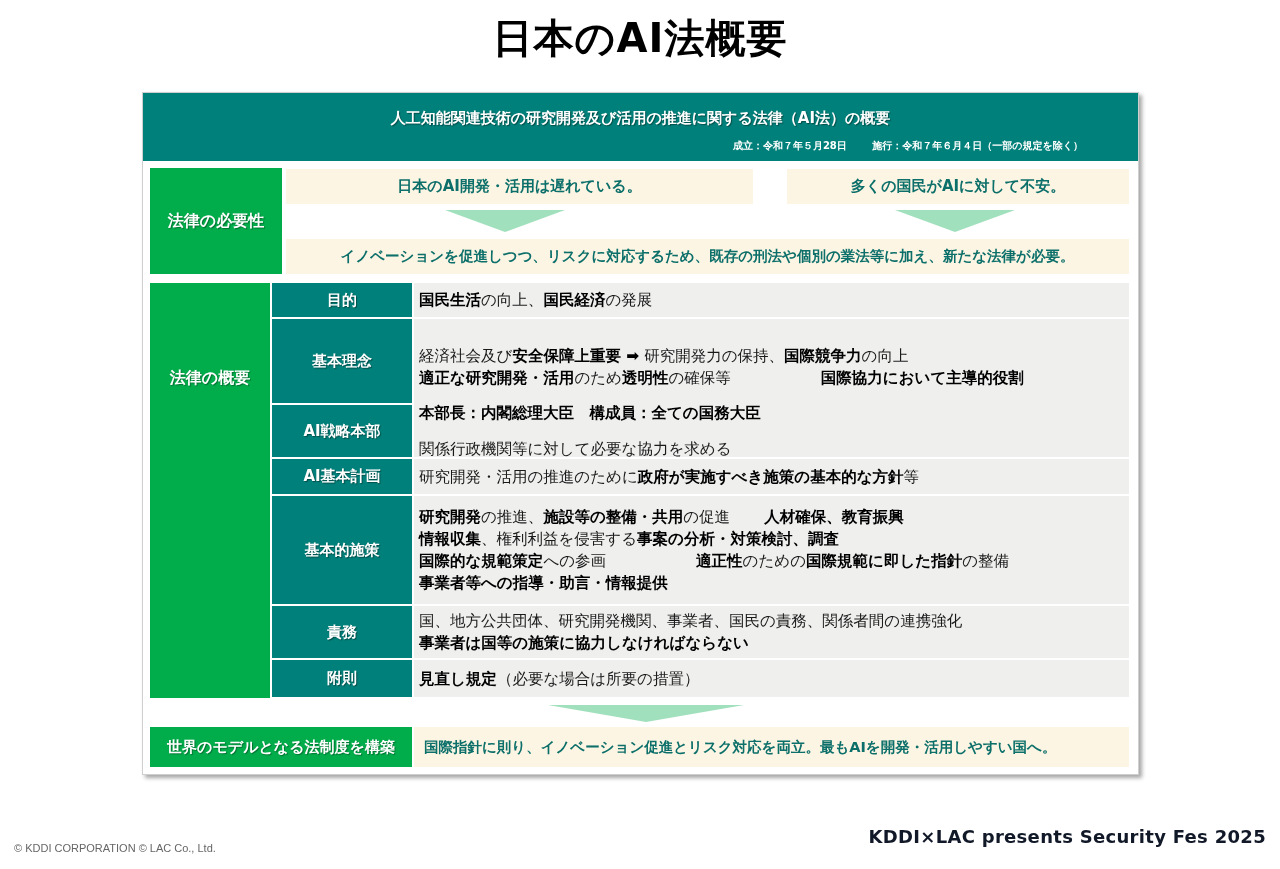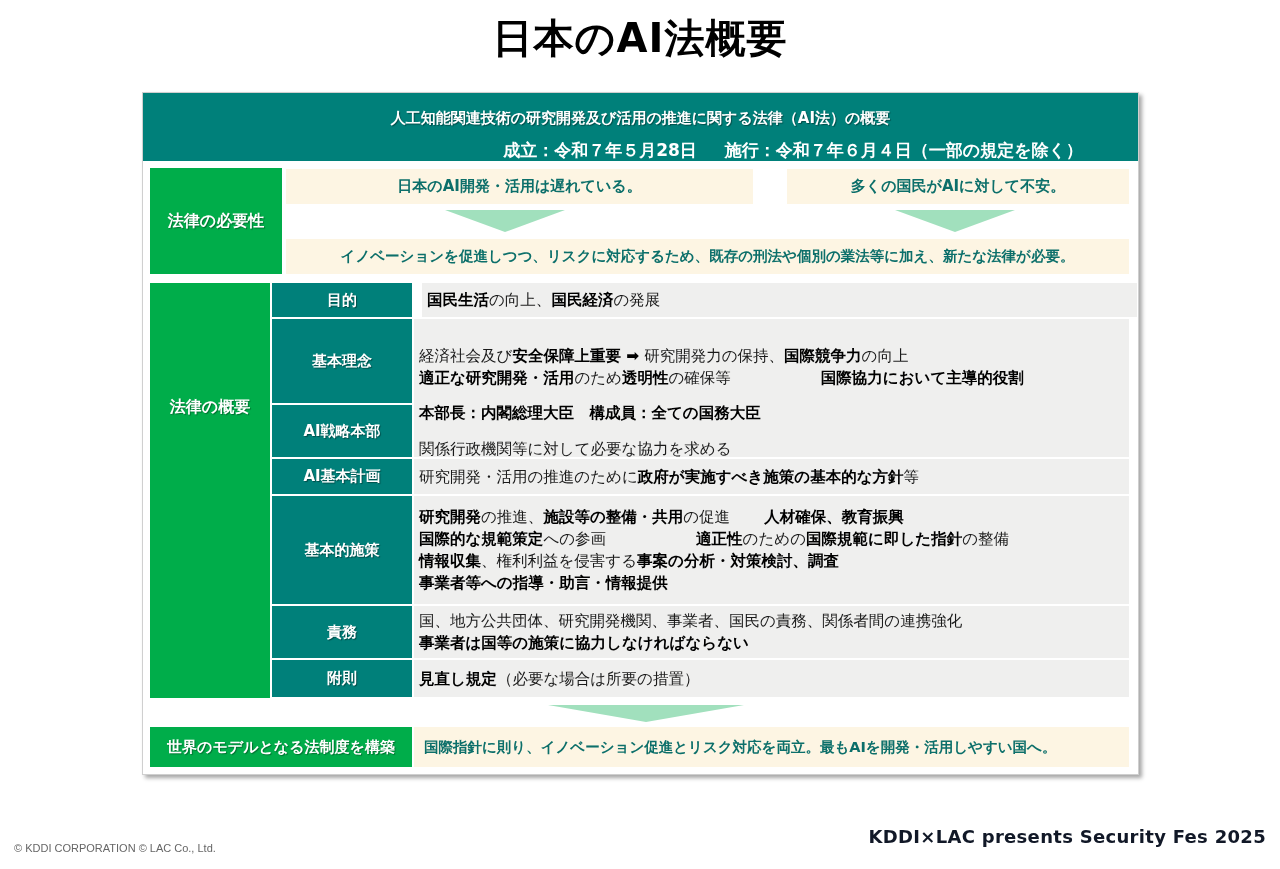--- a/index.html
+++ b/index.html
@@ -19,21 +19,21 @@
 
   .header-band {
     position: absolute; left: 0; top: 0; width: 100%; height: 68px; background: #00807a;
   }
   .header-title {
     position: absolute; left: 0; top: 10px; width: 100%; text-align: center;
     color: #fff; font-weight: bold; font-size: 15px; line-height: 30px;
     text-shadow: 1px 1px 1px rgba(0,0,0,0.4);
   }
   .header-dates {
-    position: absolute; right: 55px; top: 46px; color: #fff; font-weight: bold; font-size: 17px;
+    position: absolute; right: 55px; top: 46px; color: #fff; font-weight: bold; font-size: 10px;
   }
   .header-dates span { margin-left: 22px; }
 
   .green-label {
     position: absolute; background: #00ad4a; color: #fff; font-weight: bold;
     display: flex; align-items: center; justify-content: center; text-align: center;
     text-shadow: 1px 1px 1px rgba(0,0,0,0.35);
   }
   .cream {
     position: absolute; background: #fdf5e3; color: #0c6f6a; font-weight: bold;
@@ -83,46 +83,46 @@
     </div>
   </div>
 
   <div class="green-label" style="left:7px; top:75px; width:132px; height:106px; font-size:16px;">法律の必要性</div>
   <div class="cream" style="left:143px; top:76px; width:467px; height:35px; font-size:15px;">日本のAI開発・活用は遅れている。</div>
   <div class="cream" style="left:644px; top:76px; width:342px; height:35px; font-size:15px;">多くの国民がAIに対して不安。</div>
   <div class="arrow-down" style="left:302px; top:117px;"></div>
   <div class="arrow-down" style="left:752px; top:117px;"></div>
   <div class="cream" style="left:143px; top:146px; width:843px; height:35px; font-size:14.5px;">イノベーションを促進しつつ、リスクに対応するため、既存の刑法や個別の業法等に加え、新たな法律が必要。</div>
 
-  <div class="green-label" style="left:7px; top:190px; width:120px; height:415px; font-size:16px; align-items:flex-start; padding-top:114px;">法律の概要</div>
+  <div class="green-label" style="left:7px; top:190px; width:120px; height:415px; font-size:16px; align-items:flex-start; padding-top:85px;">法律の概要</div>
 
   <div id="overview-rows">
       <div class="teal-cell" style="top: 190px; height: 34px;">目的</div>
-      <div class="content-cell" style="top: 190px; height: 34px; margin-left: 8px;">
+      <div class="content-cell" style="top: 190px; height: 34px;">
         <div><b>国民生活</b><span>の向上、</span><b>国民経済</b><span>の発展</span></div>
       </div>
       <div class="teal-cell" style="top: 226px; height: 84px;">基本理念</div>
       <div class="content-cell" style="top: 226px; height: 96px;">
         <div><span>経済社会及び</span><b>安全保障上重要 ➡</b><span> 研究開発力の保持、</span><b>国際競争力</b><span>の向上</span></div>
         <div><b>適正な研究開発・活用</b><span>のため</span><b>透明性</b><span>の確保等</span><span class="gap-wide"></span><b>国際協力において主導的役割</b></div>
       </div>
       <div class="teal-cell" style="top: 312px; height: 52px;">AI戦略本部</div>
       <div class="content-cell" style="top: 312px; height: 52px; gap: 14px;">
         <div><b>本部長：内閣総理大臣　構成員：全ての国務大臣</b></div>
         <div><span>関係行政機関等に対して必要な協力を求める</span></div>
       </div>
       <div class="teal-cell" style="top: 366px; height: 35px;">AI基本計画</div>
       <div class="content-cell" style="top: 366px; height: 35px;">
         <div><span>研究開発・活用の推進のために</span><b>政府が実施すべき施策の基本的な方針</b><span>等</span></div>
       </div>
       <div class="teal-cell" style="top: 403px; height: 108px;">基本的施策</div>
       <div class="content-cell" style="top: 403px; height: 108px;">
         <div><b>研究開発</b><span>の推進、</span><b>施設等の整備・共用</b><span>の促進</span><span class="gap"></span><b>人材確保、教育振興</b></div>
+        <div><b>情報収集</b><span>、権利利益を侵害する</span><b>事案の分析・対策検討、調査</b></div>
         <div><b>国際的な規範策定</b><span>への参画</span><span class="gap-wide"></span><b>適正性</b><span>のための</span><b>国際規範に即した指針</b><span>の整備</span></div>
-        <div><b>情報収集</b><span>、権利利益を侵害する</span><b>事案の分析・対策検討、調査</b></div>
         <div><b>事業者等への指導・助言・情報提供</b></div>
       </div>
       <div class="teal-cell" style="top: 513px; height: 52px;">責務</div>
       <div class="content-cell" style="top: 513px; height: 52px;">
         <div><span>国、地方公共団体、研究開発機関、事業者、国民の責務、関係者間の連携強化</span></div>
         <div><b>事業者は国等の施策に協力しなければならない</b></div>
       </div>
       <div class="teal-cell" style="top: 567px; height: 37px;">附則</div>
       <div class="content-cell" style="top: 567px; height: 37px;">
         <div><b>見直し規定</b><span>（必要な場合は所要の措置）</span></div>

